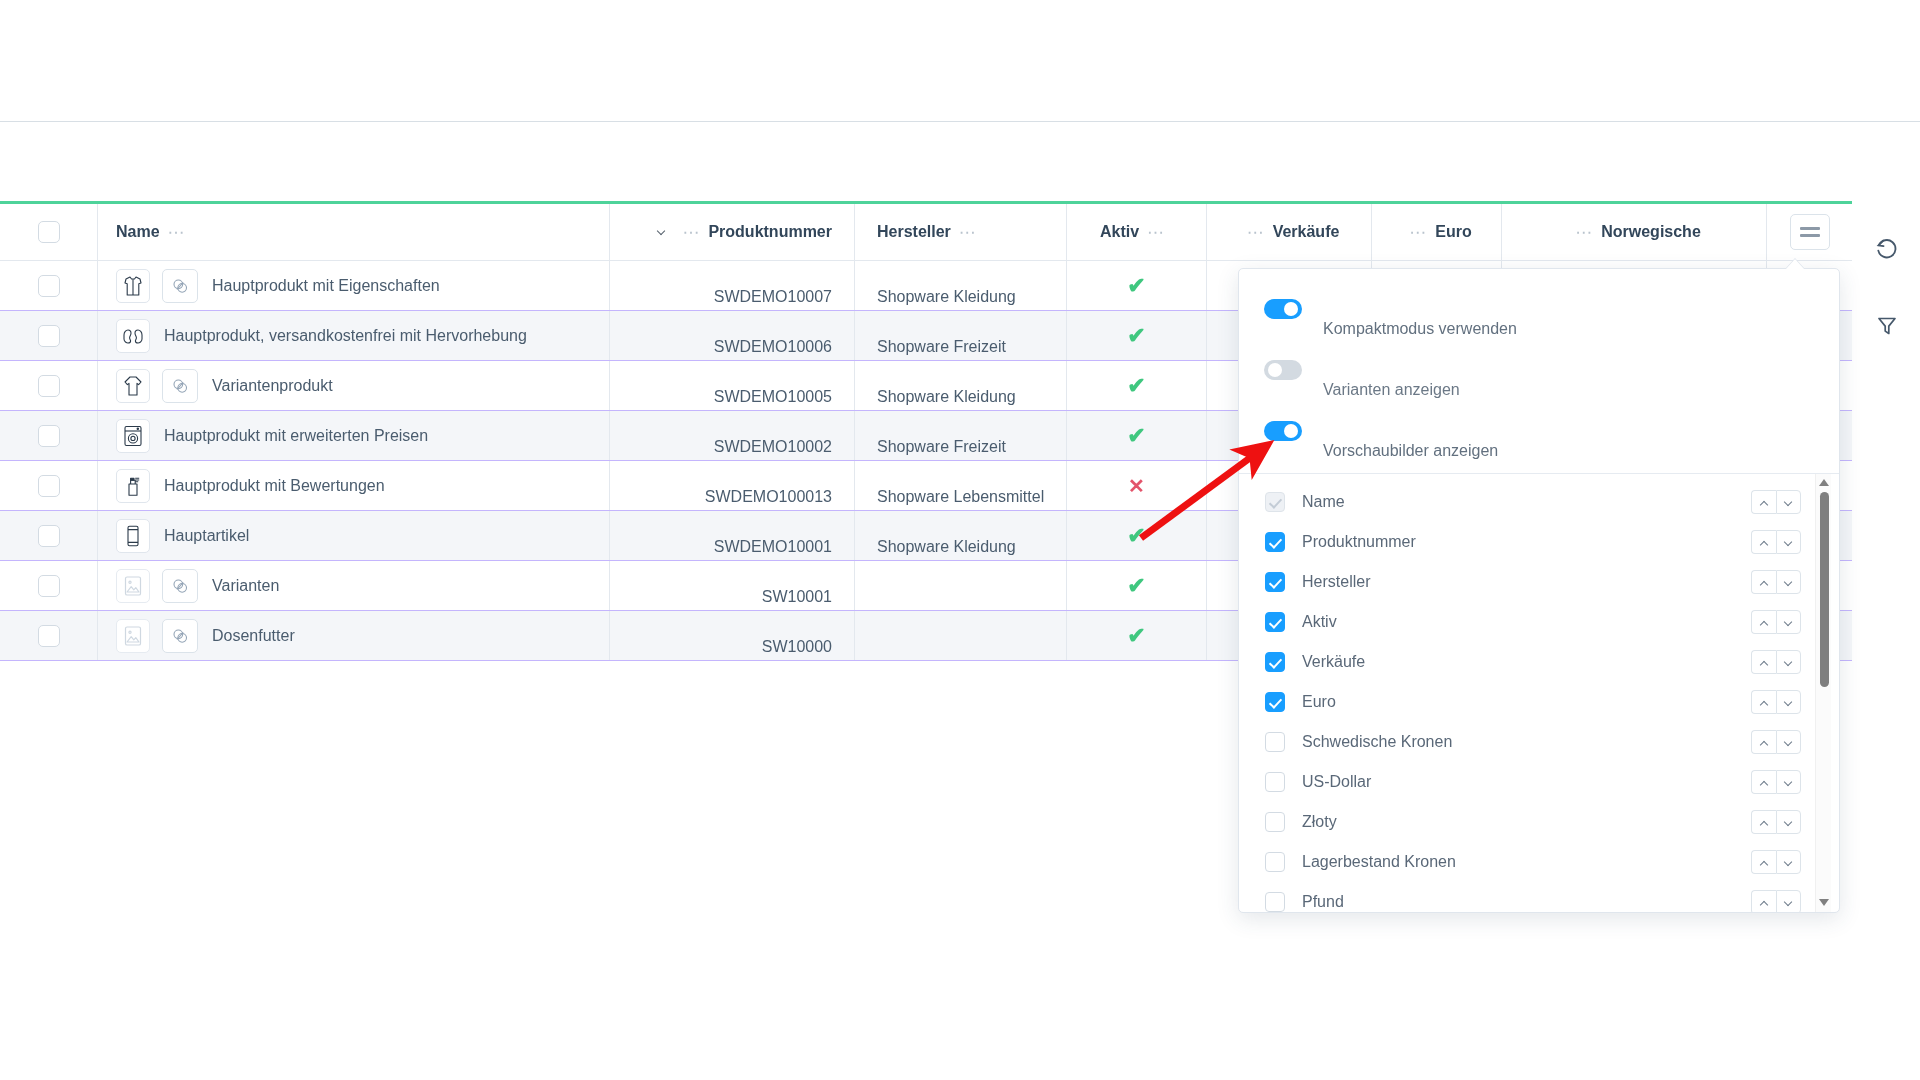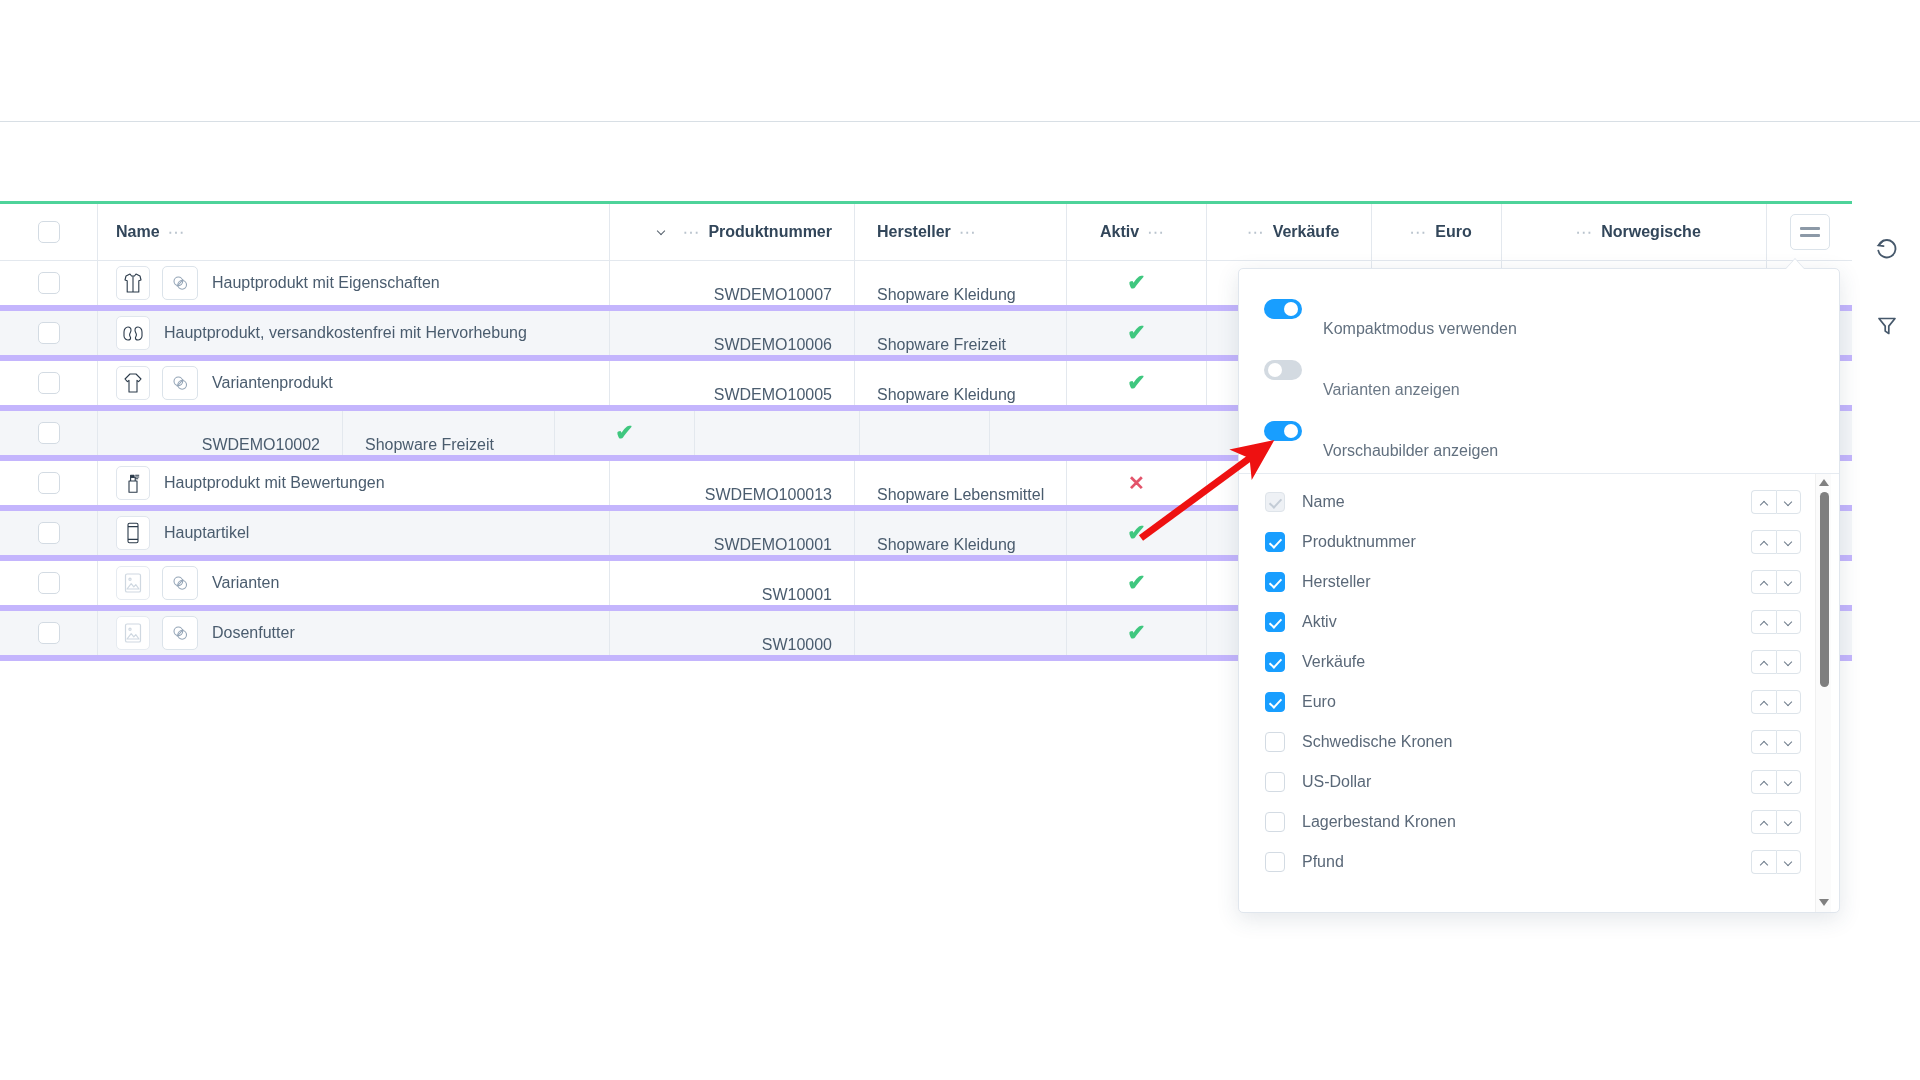--- a/index.html
+++ b/index.html
@@ -75,21 +75,21 @@
   .table {
     position: absolute; left: 0; top: 204px; width: 1852px;
     background: #fff;
   }
   .thead {
     display: flex; height: 57px; align-items: center;
     border-bottom: 1px solid #e3e8ee;
   }
   .trow {
     display: flex; height: 50px; align-items: center;
-    border-bottom: 6px solid #c4b5fd;
+    border-bottom: 1px solid #c4b5fd;
   }
   .trow.alt { background: #f4f6f9; }
 
   .c-check { width: 97px; flex: none; display: flex; justify-content: center; }
   .c-name  { width: 512px; flex: none; display: flex; align-items: center;
              border-left: 1px solid #e3e8ee; height: 100%; padding-left: 18px; }
   .c-num   { width: 245px; flex: none; border-left: 1px solid #e3e8ee; height: 100%;
              display: flex; align-items: center; justify-content: flex-end; padding-right: 22px; }
   .c-man   { width: 212px; flex: none; border-left: 1px solid #e3e8ee; height: 100%;
              display: flex; align-items: center; padding-left: 22px; }
@@ -425,20 +425,33 @@
     </div>
     <div class="c-sales"></div>
     <div class="c-euro"></div>
     <div class="c-stock"></div>
     <div class="c-menu"></div>
         </div>
         <div class="trow alt">
     <div class="c-check">
       <span class="cb"></span>
     </div>
+    <div class="c-name">
+      <span class="thumb">
+              <svg width="24" height="24" viewBox="0 0 24 24" stroke="#2b3a4a" stroke-width="1.1" fill="none" stroke-linejoin="round">
+                <rect x="4" y="2.5" width="16" height="19" rx="1.4"></rect>
+                <path d="M4 7h16"></path>
+                <circle cx="12" cy="14.4" r="4.6"></circle>
+                <circle cx="12" cy="14.4" r="2.1"></circle>
+                <circle cx="16.8" cy="4.8" r=".7" fill="#2b3a4a"></circle>
+              </svg>
+            </span>
+
+      <span class="cell-name">Hauptprodukt mit erweiterten Preisen</span>
+    </div>
     <div class="c-num">
       <span class="cell-txt">SWDEMO10002</span>
     </div>
     <div class="c-man">
       <span class="cell-txt">Shopware Freizeit</span>
     </div>
     <div class="c-act">
       <span class="mark-ok">✔</span>
     </div>
     <div class="c-sales"></div>
@@ -724,20 +737,34 @@
                 <span class="ar up"></span>
               </button>
       <button>
                 <span class="ar down"></span>
               </button>
     </span>
           </div>
           <div class="col-row">
             <span class="col-left">
       <span class="cb2 "></span>
+      <span class="col-label">Złoty</span>
+    </span>
+    <span class="stepper">
+      <button>
+                <span class="ar up"></span>
+              </button>
+      <button>
+                <span class="ar down"></span>
+              </button>
+    </span>
+          </div>
+          <div class="col-row">
+            <span class="col-left">
+      <span class="cb2 "></span>
       <span class="col-label">Lagerbestand Kronen</span>
     </span>
     <span class="stepper">
       <button>
                 <span class="ar up"></span>
               </button>
       <button>
                 <span class="ar down"></span>
               </button>
     </span>

